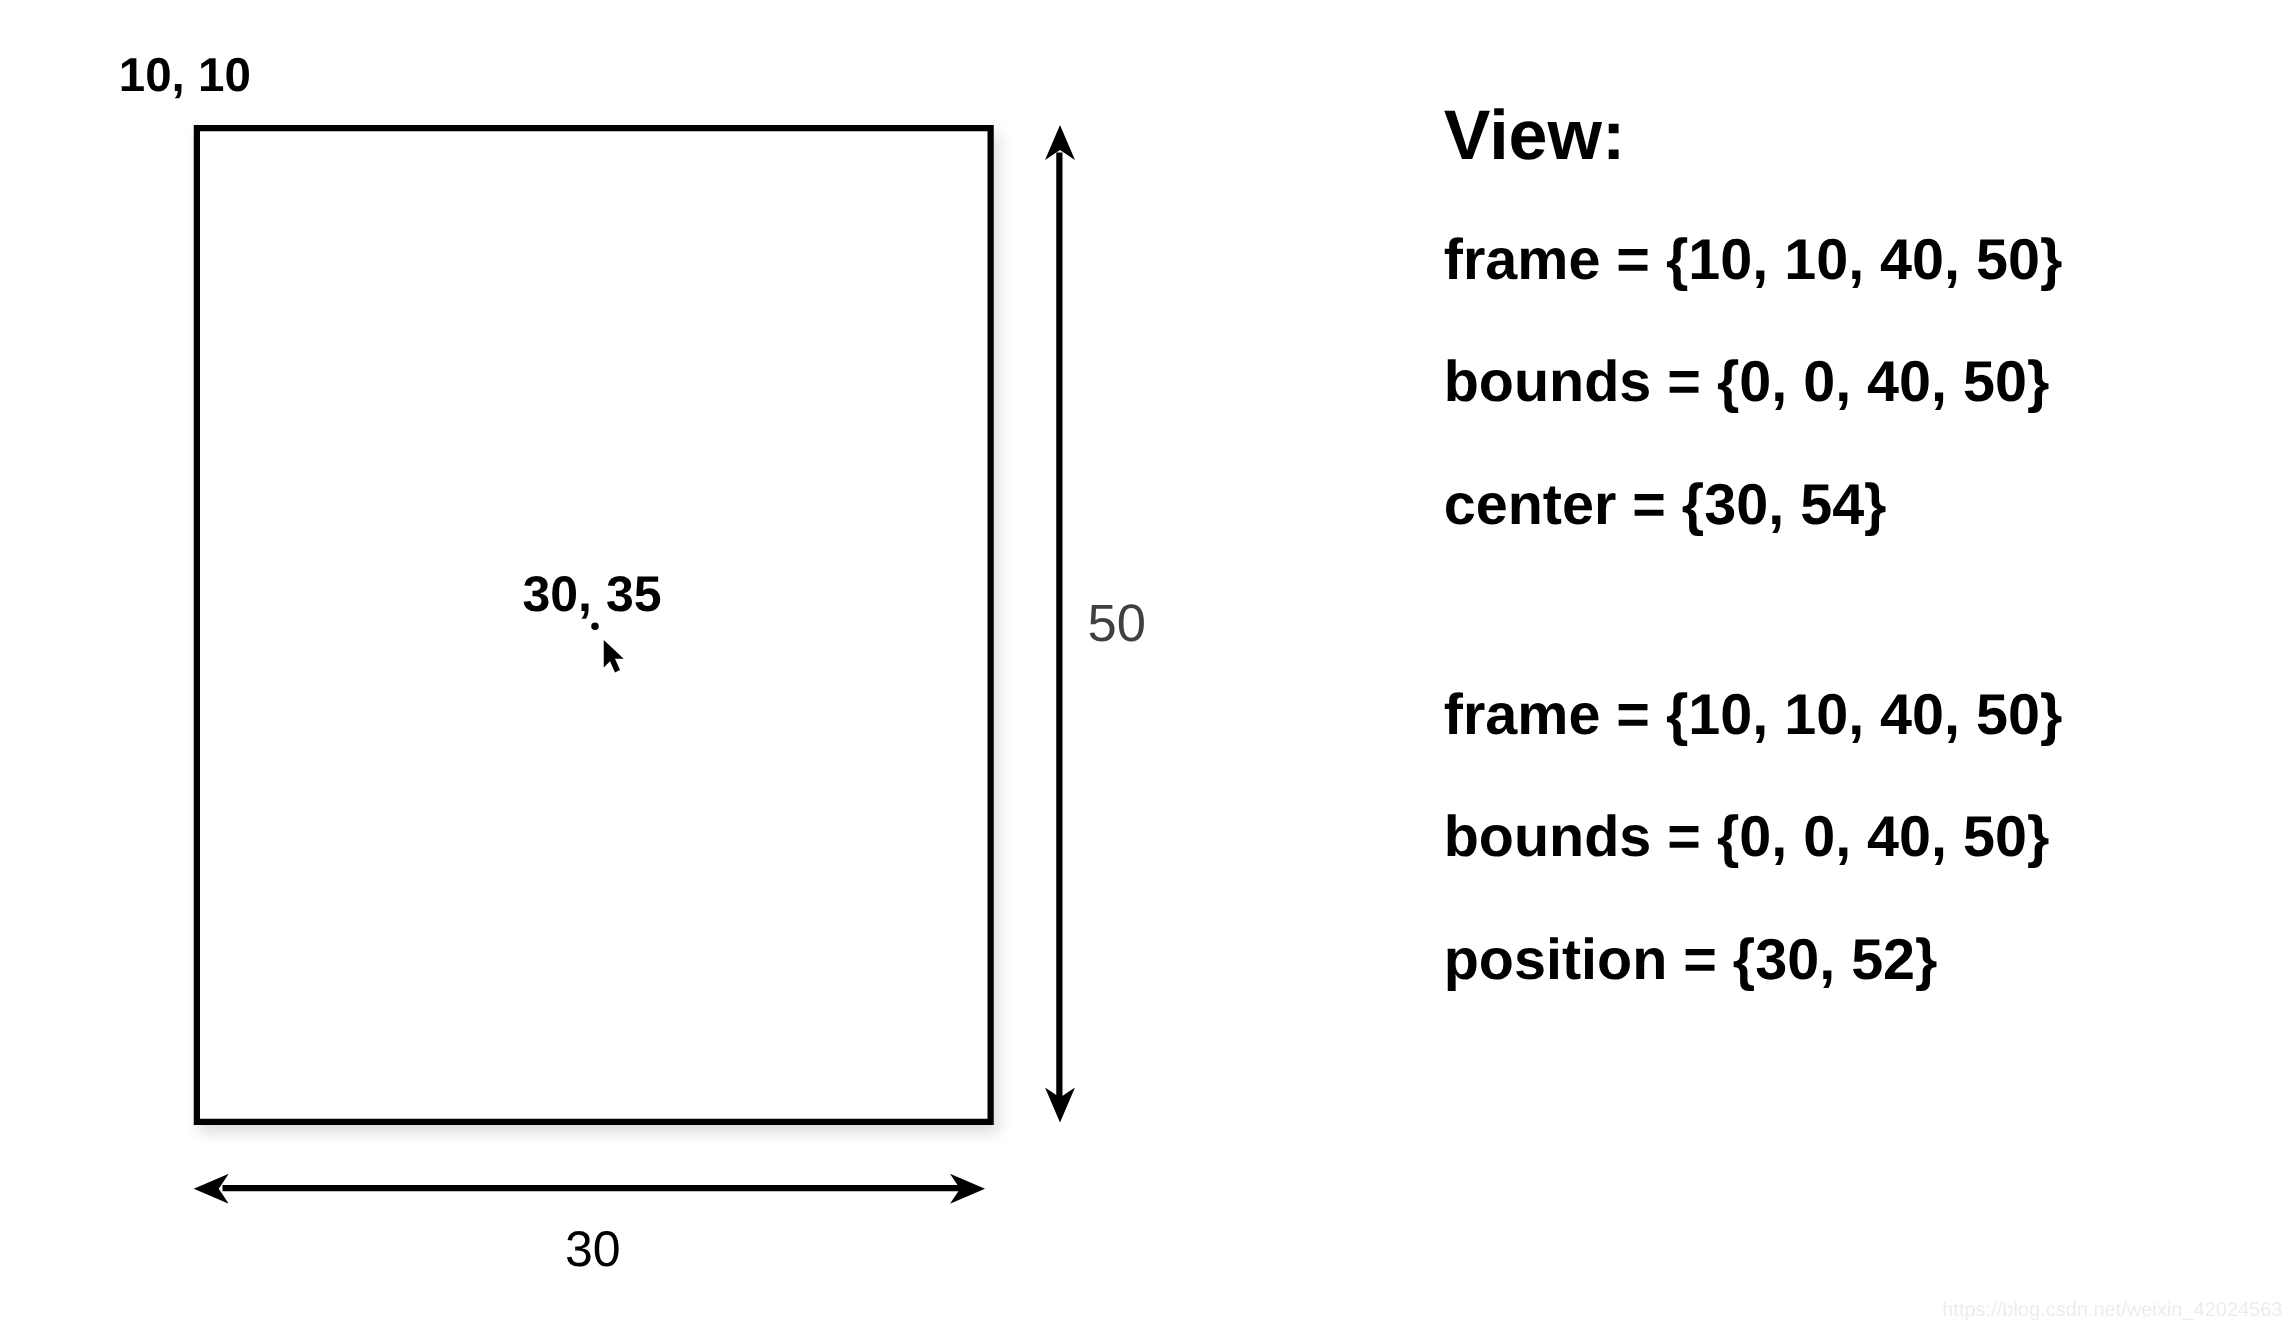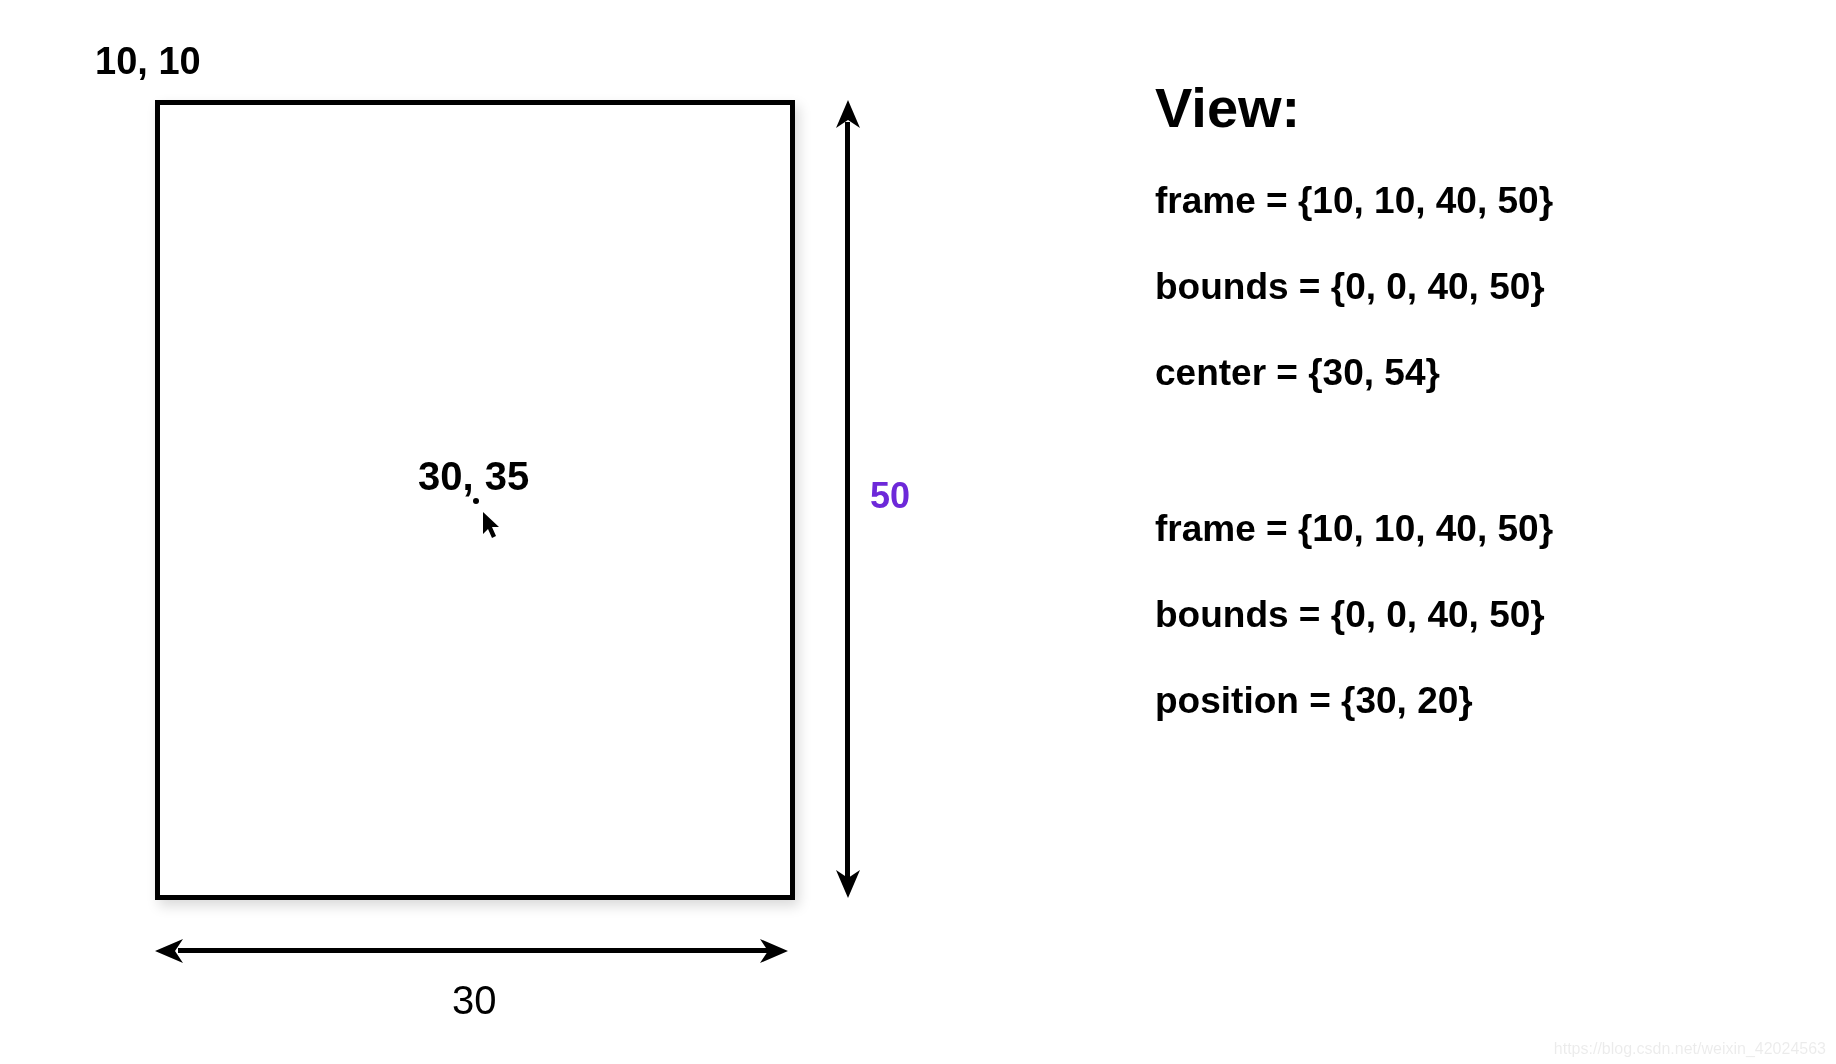--- a/index.html
+++ b/index.html
@@ -75,23 +75,23 @@
     }
     .height-arrow-bottom {
       position: absolute;
       top: 870px;
       left: 836px;
     }
     .height-label {
       position: absolute;
       top: 475px;
       left: 870px;
-      font-size: 36px;
-      font-weight: 700;
-      color: #6d28d9;
+      font-size: 42px;
+      font-weight: 400;
+      color: #404040;
     }
     .width-arrow-line {
       position: absolute;
       top: 948px;
       left: 178px;
       width: 600px;
       height: 5px;
       background: #000;
     }
     .width-arrow-left {
@@ -120,21 +120,21 @@
       color: #000;
     }
     .info-heading {
       font-size: 56px;
       font-weight: bold;
       margin-bottom: 40px;
     }
     .info-line {
       font-weight: bold;
       margin-bottom: 44px;
-      font-size: 37px;
+      font-size: 46px;
     }
     .section-gap {
       height: 70px;
     }
     .watermark {
       position: absolute;
       bottom: 6px;
       right: 10px;
       font-size: 16px;
       color: rgba(0,0,0,0.08);
@@ -187,18 +187,18 @@
   <div class="info-panel">
     <div class="info-heading">View:</div>
     <div class="info-line">frame = {10, 10, 40, 50}</div>
     <div class="info-line">bounds = {0, 0, 40, 50}</div>
     <div class="info-line">center = {30, 54}</div>
 
     <div class="section-gap"></div>
 
     <div class="info-line">frame = {10, 10, 40, 50}</div>
     <div class="info-line">bounds = {0, 0, 40, 50}</div>
-    <div class="info-line">position = {30, 20}</div>
+    <div class="info-line">position = {30, 52}</div>
   </div>
 
   <div class="watermark">https://blog.csdn.net/weixin_42024563</div>
 
 </div>
 
 </body></html>

